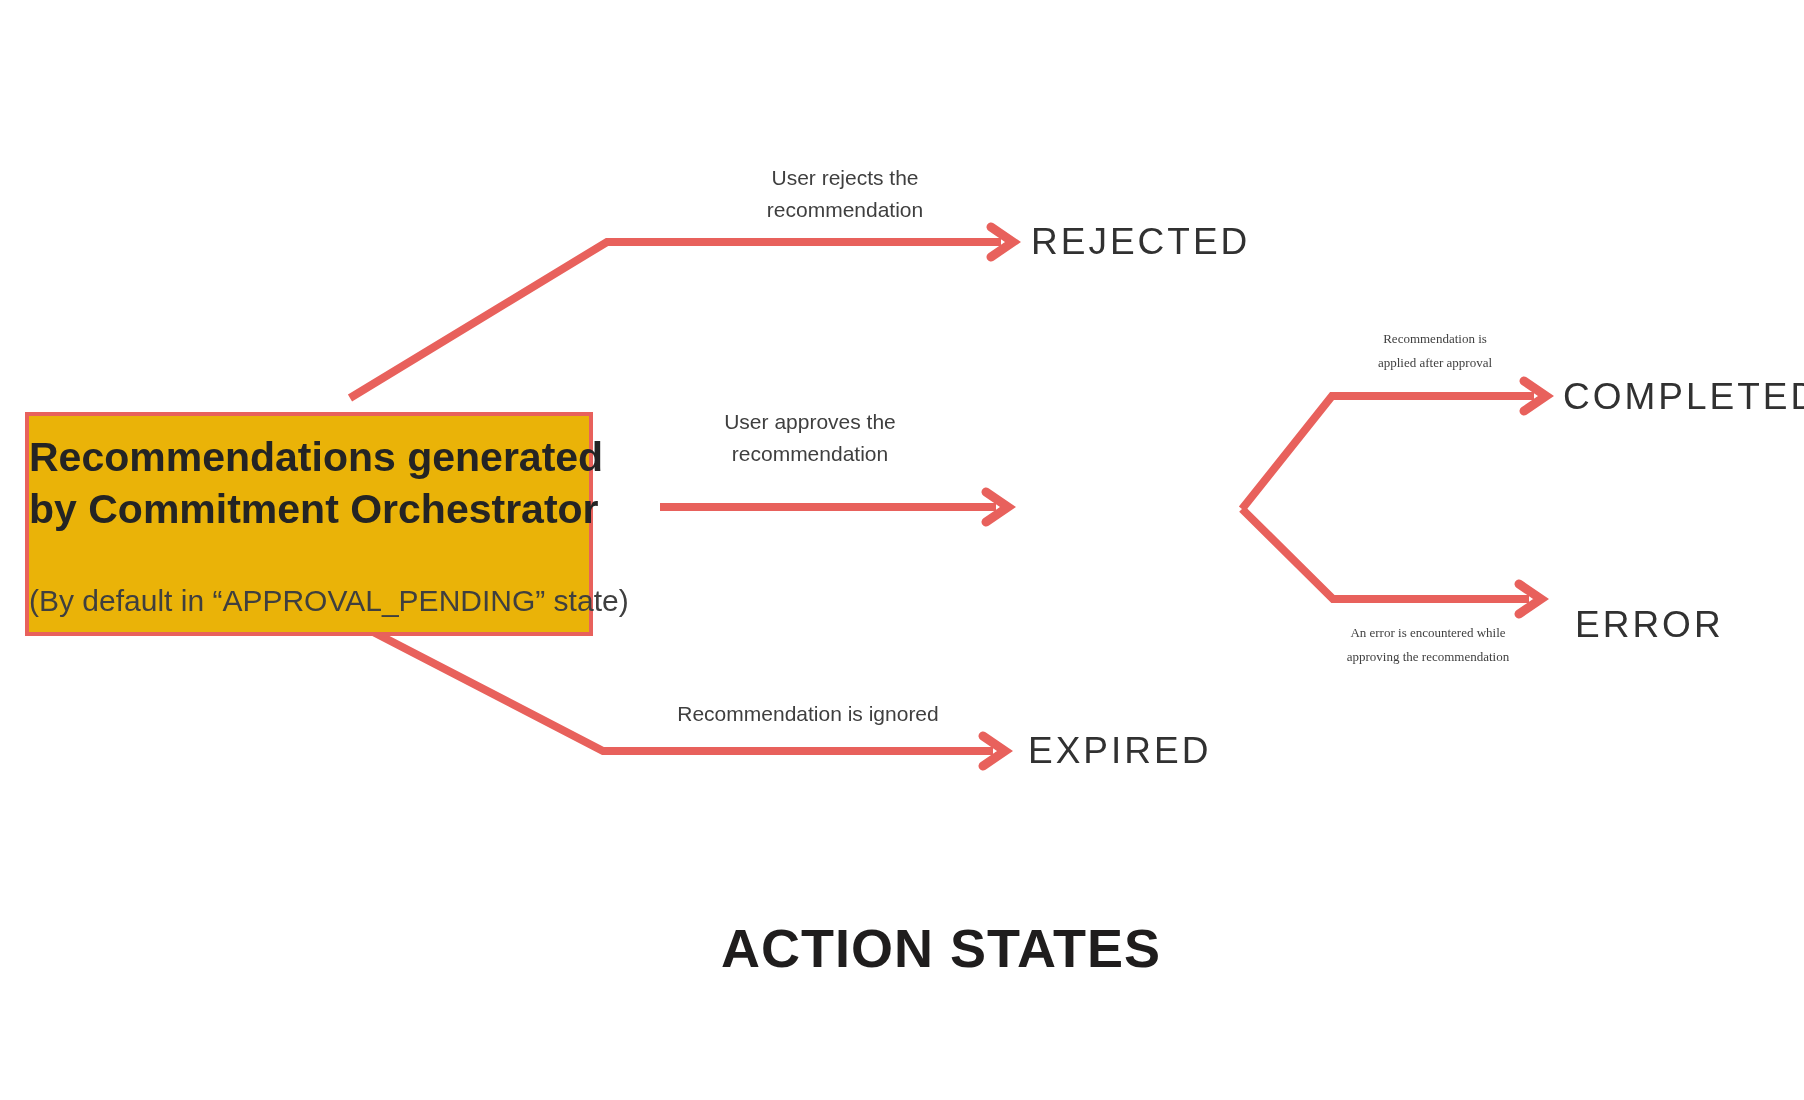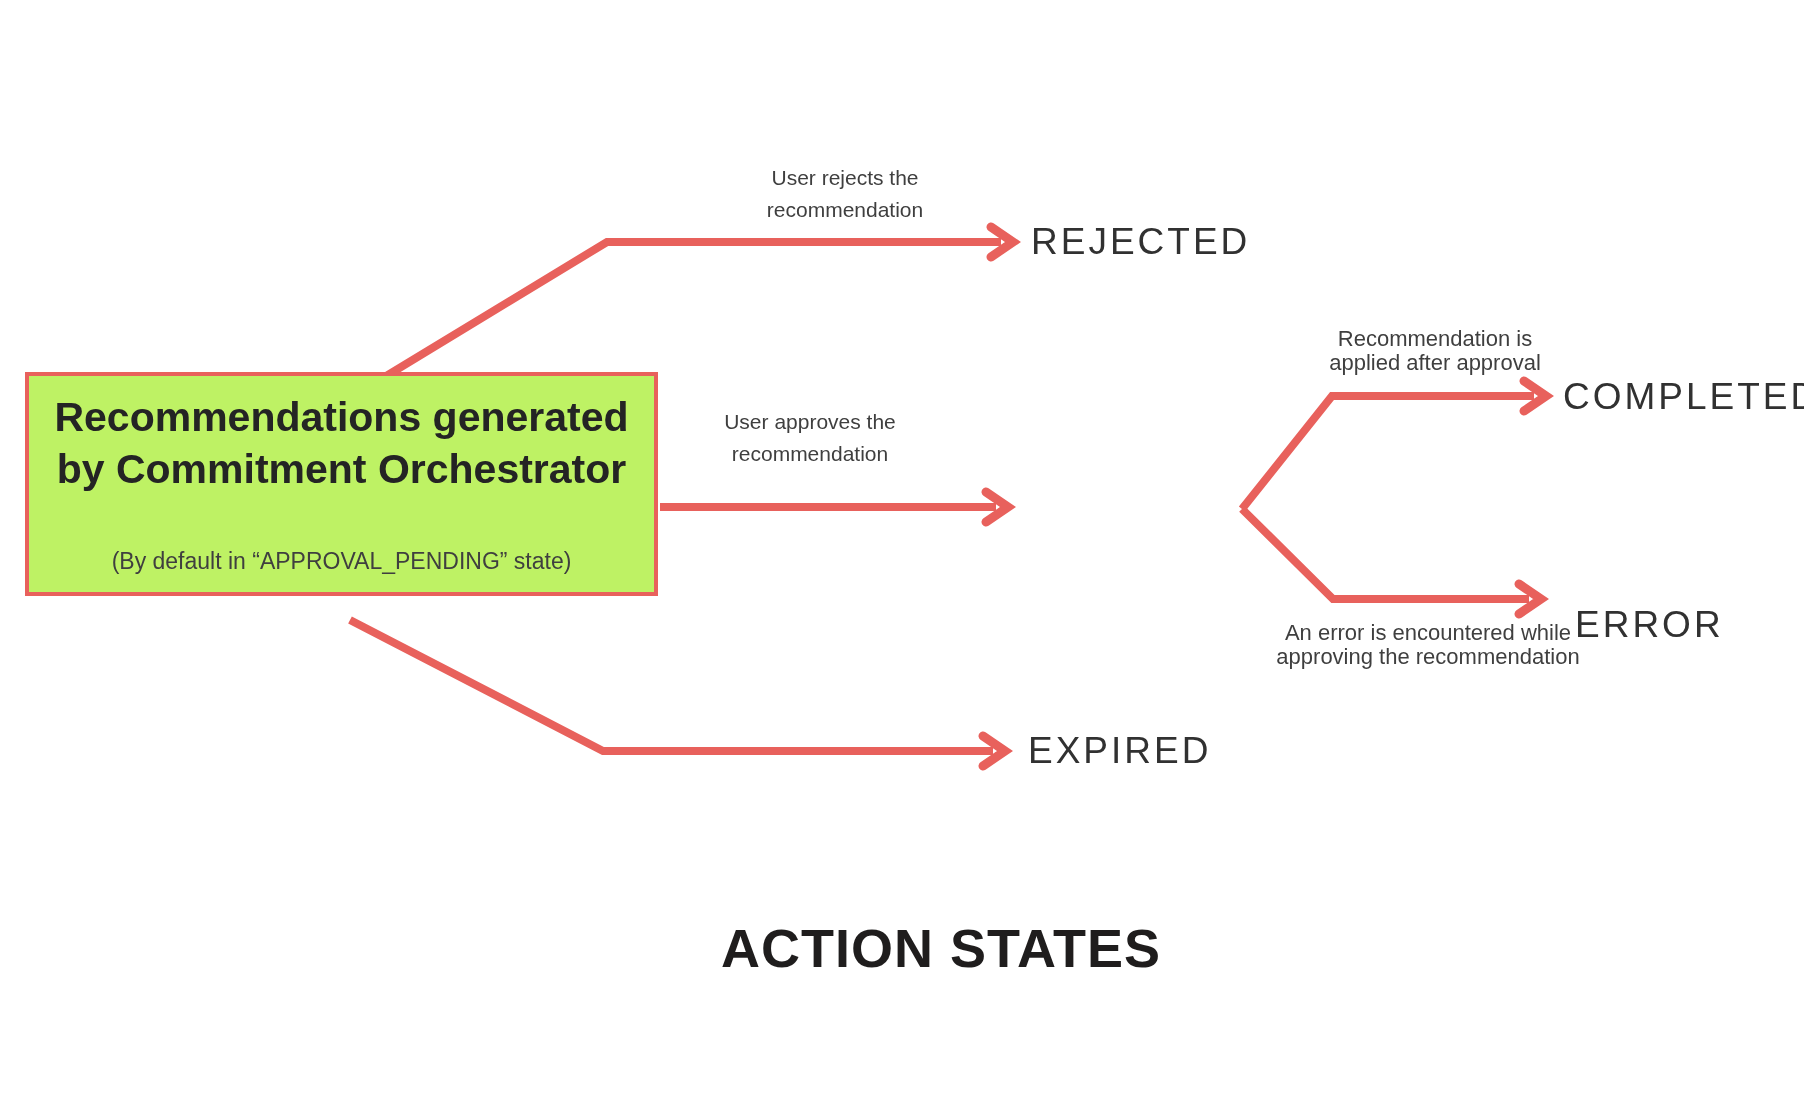--- a/index.html
+++ b/index.html
@@ -16,47 +16,47 @@
     width:1804px;
     height:1100px;
     background:#ffffff;
     overflow:hidden;
   }
   .lines{position:absolute;inset:0;width:1804px;height:1100px;}
   .arrow{fill:none;stroke:var(--accent);stroke-width:8;stroke-linejoin:miter;}
   .head{fill:none;stroke:var(--accent);stroke-width:9;stroke-linecap:round;stroke-linejoin:miter;}
   .source-box{
     position:absolute;
-    left:25px;top:372px;width:633px;height:224px;
+    left:25px;top:412px;width:568px;height:224px;
     border:4px solid var(--accent);
     box-sizing:border-box;
-    background:#bef264;
+    background:#eab308;
   }
   .source-box .t1,.source-box .t2{
     position:absolute;left:0;right:0;text-align:center;
     font-size:41px;font-weight:700;color:var(--title-text);
     line-height:52px;white-space:nowrap;
   }
   .source-box .t1{top:15px;}
   .source-box .t2{top:67px;}
   .source-box .sub{
     position:absolute;left:0;right:0;text-align:center;
-    top:167px;font-size:23px;font-weight:300;color:var(--label-text);
+    top:167px;font-size:30px;font-weight:300;color:var(--label-text);
     line-height:36px;white-space:nowrap;
   }
   .tr-label{
     position:absolute;
     transform:translate(-50%,-50%);
     text-align:center;
     color:var(--label-text);
     font-weight:300;
     white-space:nowrap;
   }
   .tr-label.big{font-size:21px;line-height:32px;}
-  .tr-label.small{font-size:22px;line-height:24px;}
+  .tr-label.small{font-size:13px;line-height:24px;font-family:Liberation Serif, serif;}
   .state{
     position:absolute;
     transform:translateY(-50%);
     font-size:37px;
     font-weight:300;
     letter-spacing:3px;
     color:var(--state-text);
     white-space:nowrap;
   }
   .heading{
@@ -102,20 +102,23 @@
   <div class="tr-label big" style="left:805px;top:194px;margin-left:40px;">
     <div>User rejects the</div>
     <div>recommendation</div>
   </div>
 
   <div class="tr-label big" style="left:810px;top:438px;">
     <div>User approves the</div>
     <div>recommendation</div>
   </div>
 
+  <div class="tr-label big" style="left:808px;top:714px;">
+    <div>Recommendation is ignored</div>
+  </div>
 
   <div class="tr-label small" style="left:1435px;top:351px;">
     <div>Recommendation is</div>
     <div>applied after approval</div>
   </div>
 
   <div class="tr-label small" style="left:1428px;top:645px;">
     <div>An error is encountered while</div>
     <div>approving the recommendation</div>
   </div>

